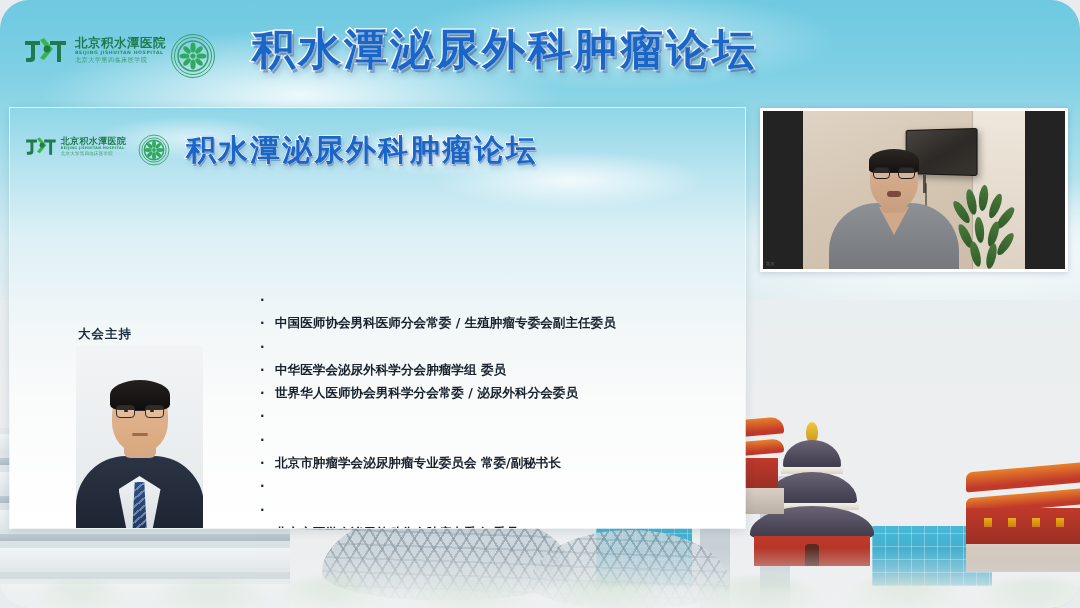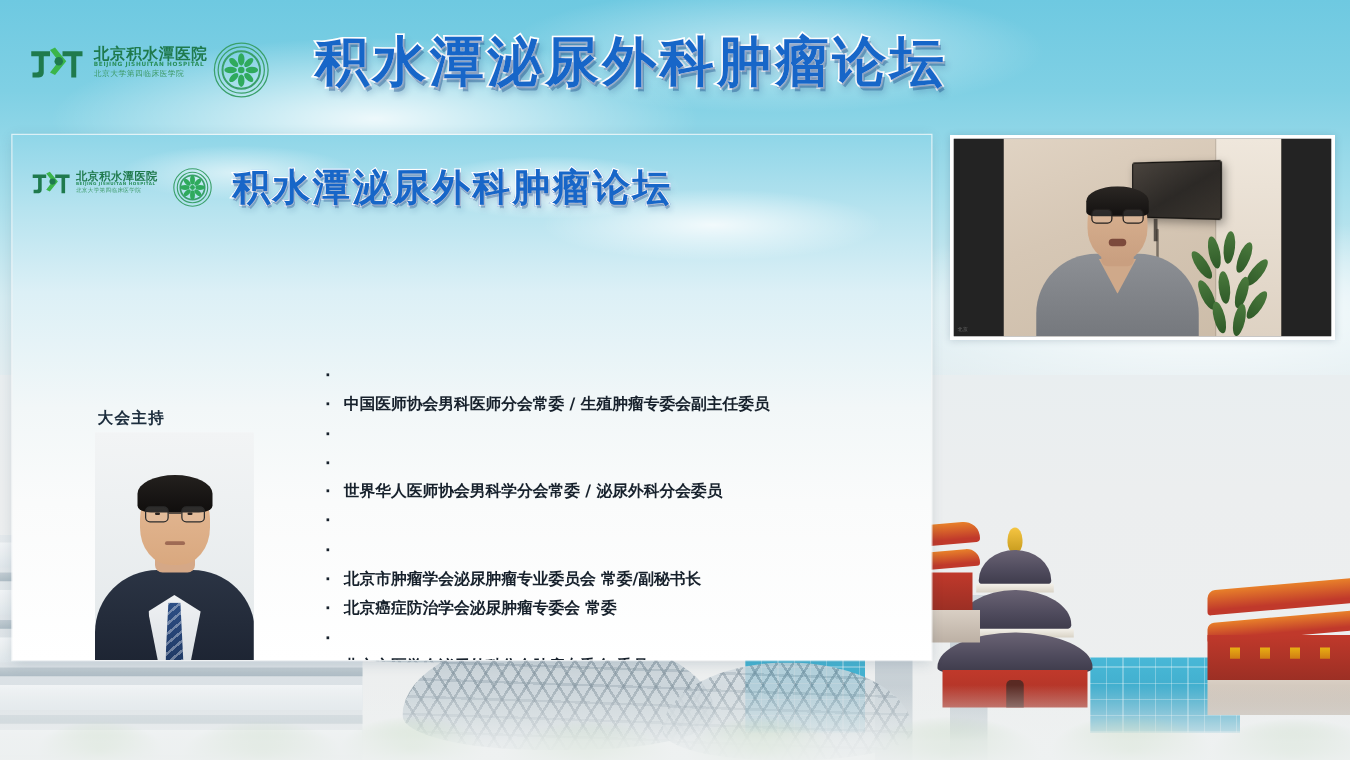--- a/index.html
+++ b/index.html
@@ -4,21 +4,21 @@
 <style>
   * { margin:0; padding:0; box-sizing:border-box; }
   html,body { width:1080px; height:608px; overflow:hidden; }
   body {
     font-family:"DejaVu Sans","Liberation Sans",sans-serif;
     background:#e9ecee;
     position:relative;
   }
 
   
-  #stage { position:absolute; inset:0; overflow:hidden; }
+  #stage { position:absolute; inset:0; overflow:hidden;border-radius:29px; }
 
   .sky {
     position:absolute; left:0; top:0; width:1080px; height:330px;
     background:
       radial-gradient(ellipse 420px 110px at 960px 250px, rgba(255,255,255,.95) 0%, rgba(255,255,255,0) 70%),
       radial-gradient(ellipse 360px 90px at 300px 95px, rgba(255,255,255,.85) 0%, rgba(255,255,255,0) 72%),
       radial-gradient(ellipse 300px 70px at 620px 40px, rgba(255,255,255,.55) 0%, rgba(255,255,255,0) 72%),
       linear-gradient(180deg,#6ec9e1 0%, #7fd0e4 22%, #a8dfec 48%, #d5ecf2 72%, #e9eef0 100%);
   }
   .ground {
@@ -558,38 +558,38 @@
       </div>
       <div class="bullet">
         <span class="dot">·</span>
         <span>中国医师协会男科医师分会常委 / 生殖肿瘤专委会副主任委员</span>
       </div>
       <div class="bullet">
         <span class="dot">·</span>
       </div>
       <div class="bullet">
         <span class="dot">·</span>
+        <span>中华医学会泌尿外科学分会肿瘤学组  委员</span>
       </div>
       <div class="bullet">
         <span class="dot">·</span>
         <span>世界华人医师协会男科学分会常委 / 泌尿外科分会委员</span>
       </div>
       <div class="bullet">
         <span class="dot">·</span>
       </div>
       <div class="bullet">
         <span class="dot">·</span>
       </div>
       <div class="bullet">
         <span class="dot">·</span>
         <span>北京市肿瘤学会泌尿肿瘤专业委员会  常委/副秘书长</span>
       </div>
       <div class="bullet">
         <span class="dot">·</span>
-        <span>北京癌症防治学会泌尿肿瘤专委会  常委</span>
       </div>
       <div class="bullet">
         <span class="dot">·</span>
       </div>
       <div class="bullet">
         <span class="dot">·</span>
         <span>北京市医学会泌尿外科分会肿瘤专委会  委员</span>
       </div>
     </div>
   </div>

